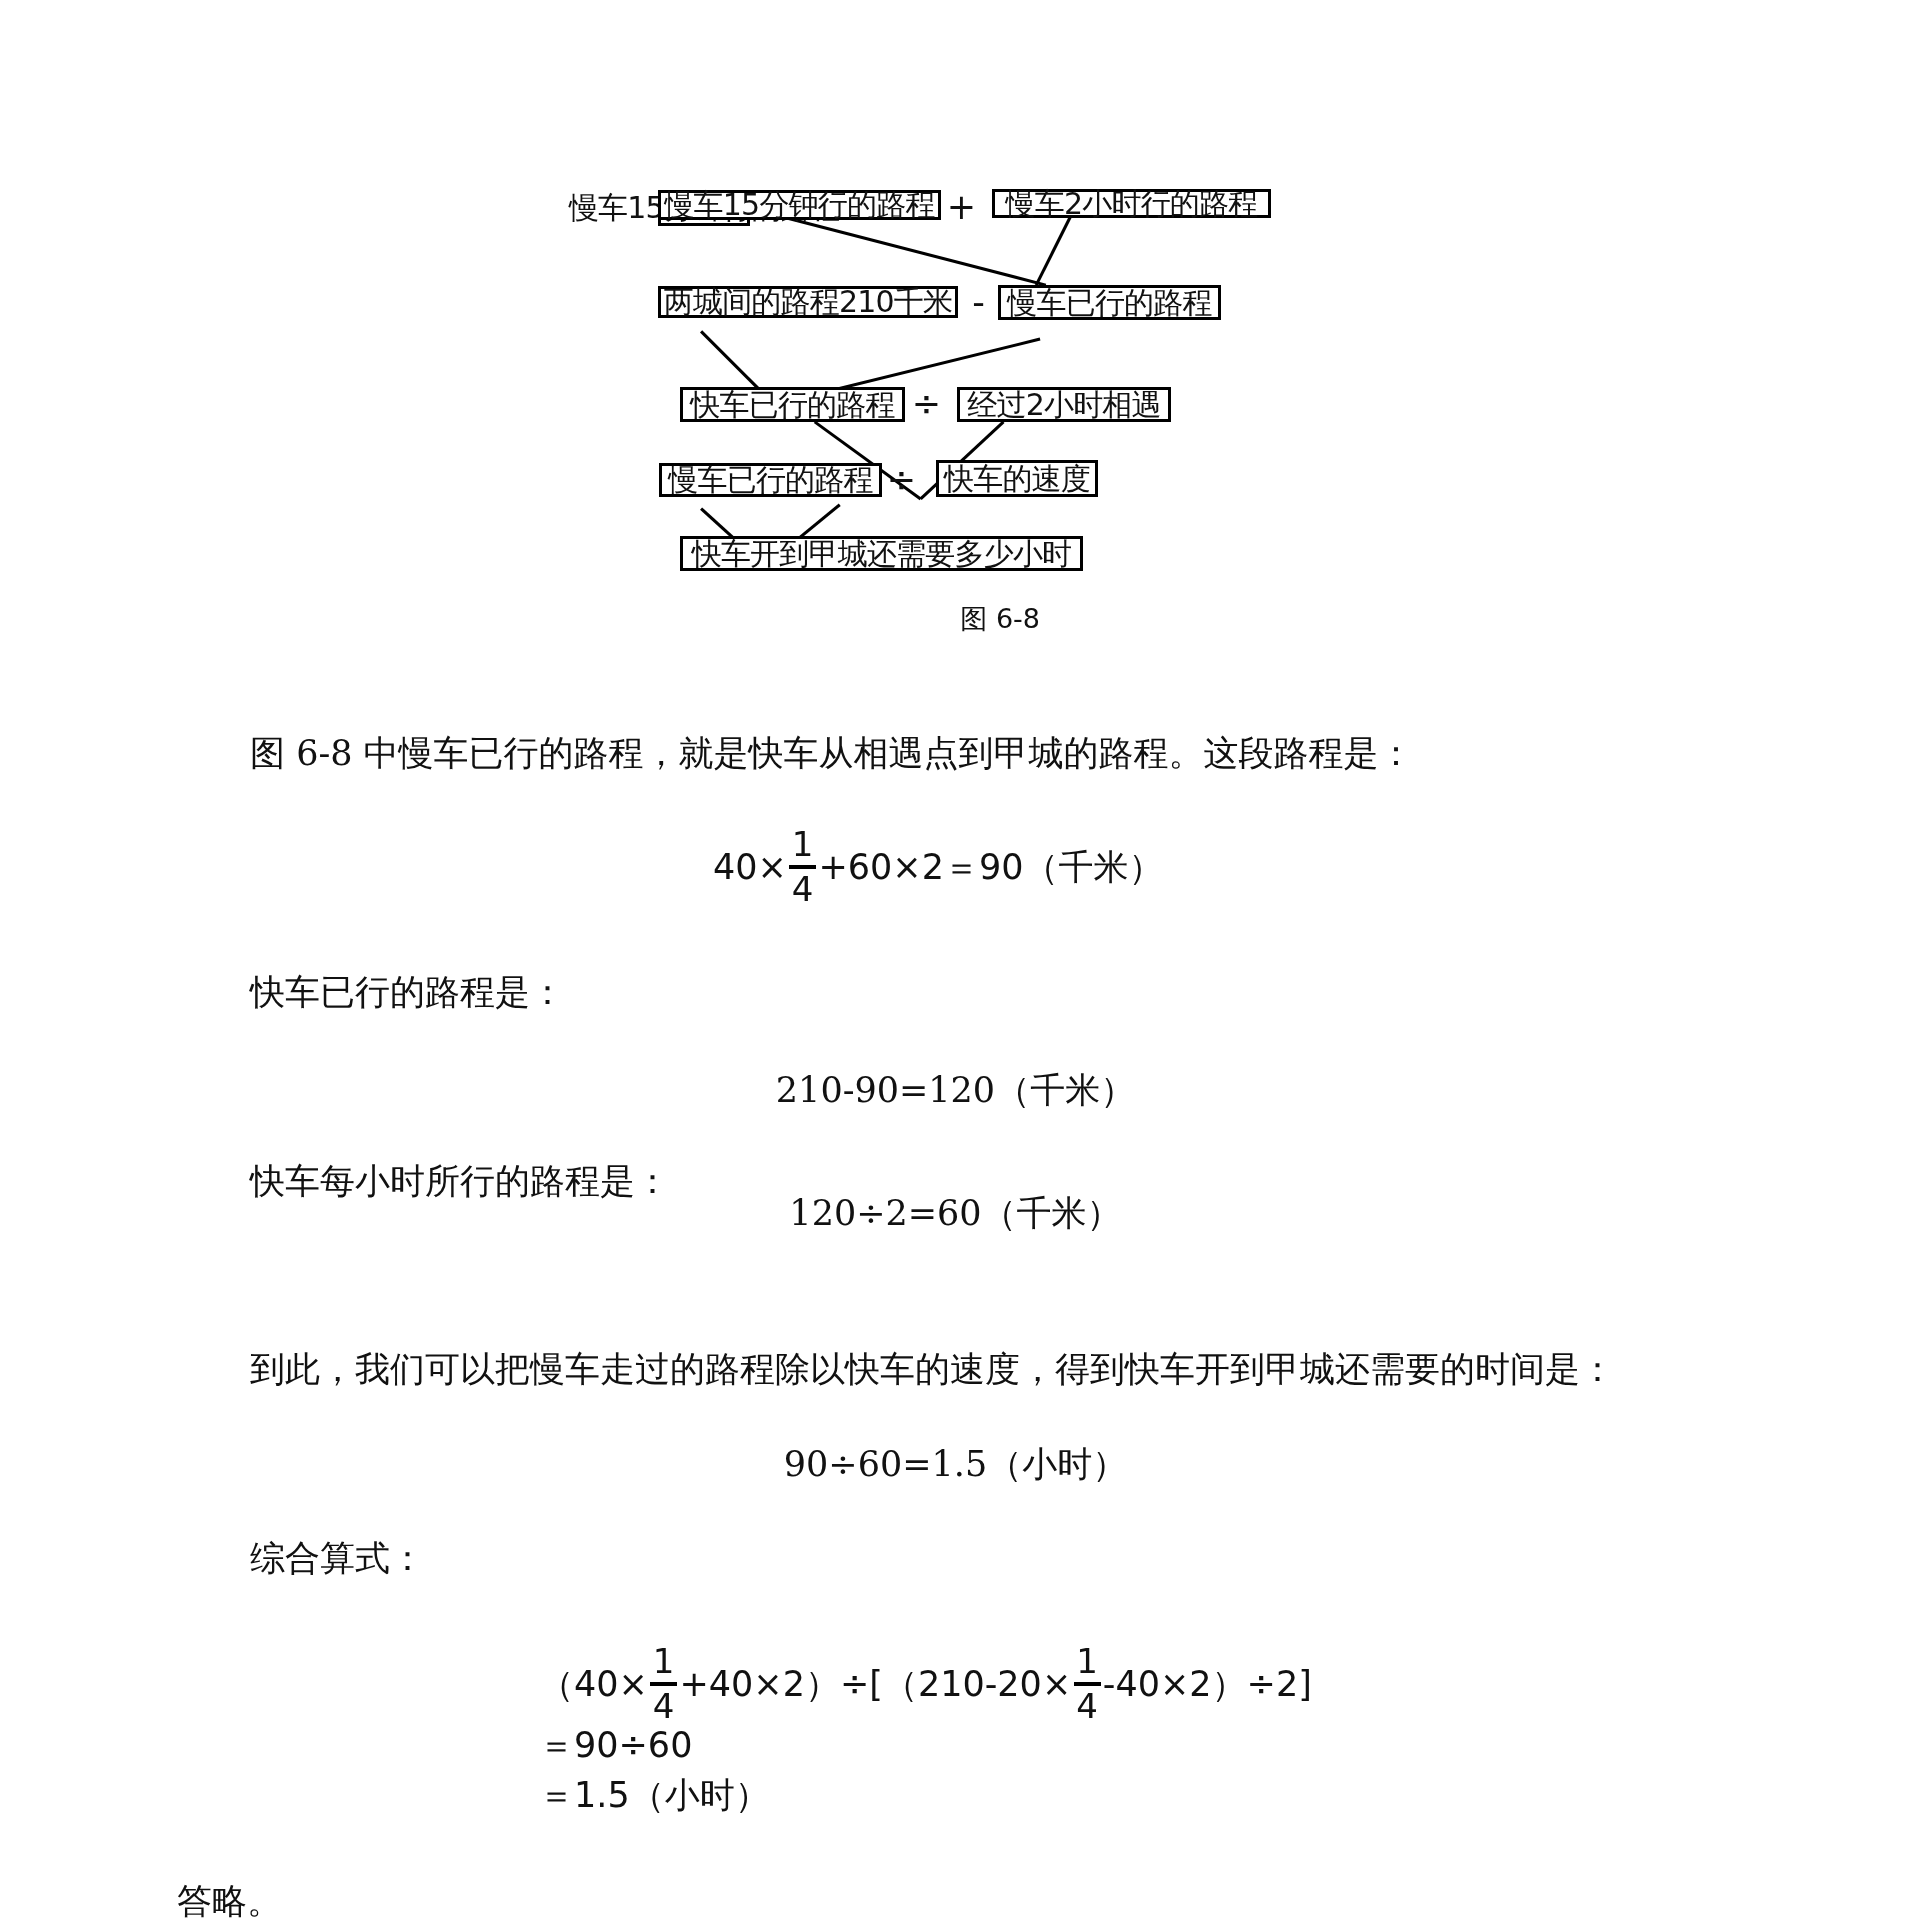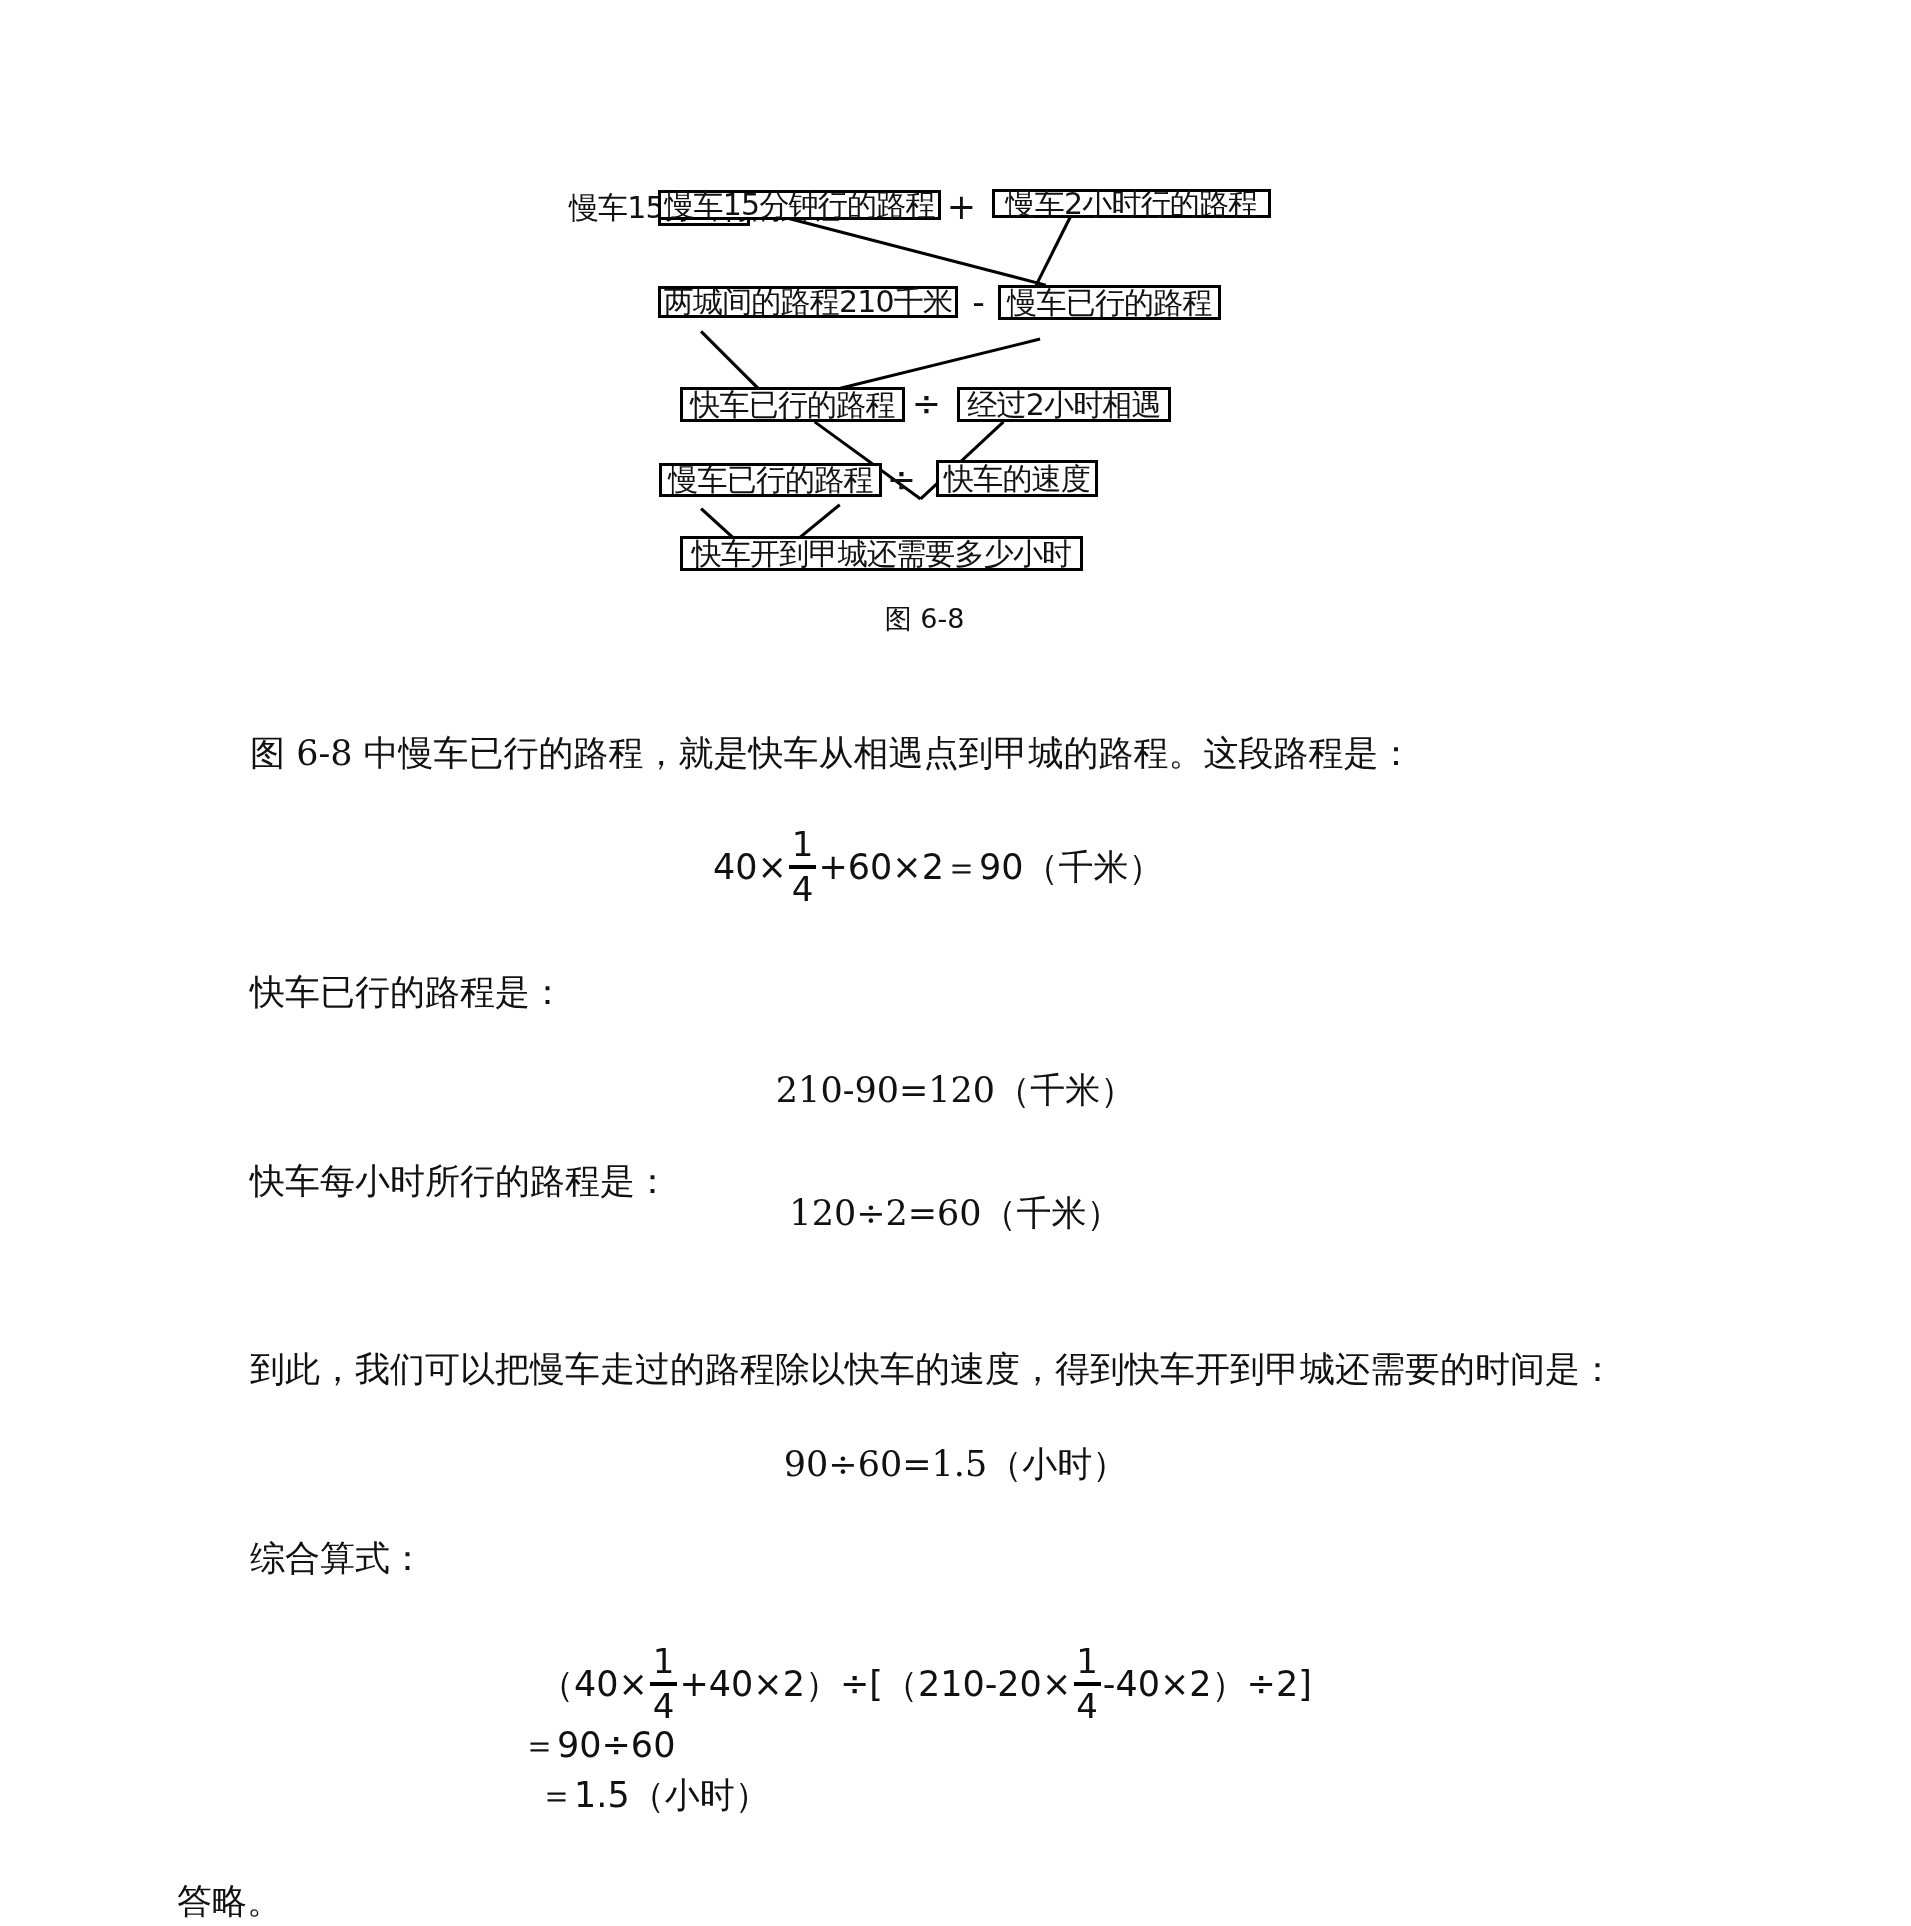--- a/index.html
+++ b/index.html
@@ -13,21 +13,21 @@
     font-family: "DejaVu Sans", sans-serif; font-size: 30px; line-height: 1;
     display: flex; align-items: center; justify-content: center;
     box-sizing: border-box; white-space: nowrap; letter-spacing: -0.8px;
   }
   .diag-op {
     position: absolute; font-family: "DejaVu Sans", sans-serif; font-size: 35px;
     line-height: 1; width: 31px; text-align: center;
   }
   svg.lines { position: absolute; left: 0; top: 0; }
   .fig-caption {
-    position: absolute; left: 809px; top: 601px; width: 231px; text-align: center;
+    position: absolute; left: 809px; top: 601px; width: 231px; text-align: right;
     font-family: "DejaVu Sans", sans-serif; font-size: 27px;
   }
   .para {
     position: absolute; font-size: 35px; line-height: 1.2; white-space: nowrap;
   }
   .para.indent { left: 250px; }
   .para.flush { left: 177px; }
   .center-eq {
     position: absolute; left: 0; width: 1911px; text-align: center; font-size: 35px;
     white-space: nowrap;
@@ -110,17 +110,17 @@
     <span>4</span>
   </span>
   <span>+40×2）÷[（210-20×</span>
   <span class="frac">
     <span>1</span>
     <span class="bar"></span>
     <span>4</span>
   </span>
   <span>-40×2）÷2]</span>
 </div>
-<div class="math" style="left:522px;top:1722px;">＝90÷60</div>
+<div class="math" style="left:539px;top:1722px;">＝90÷60</div>
 <div class="math" style="left:539px;top:1772px;">＝1.5（小时）</div>
 
 <div class="para flush" style="top:1880px;">答略。</div>
 
 
 </body></html>

